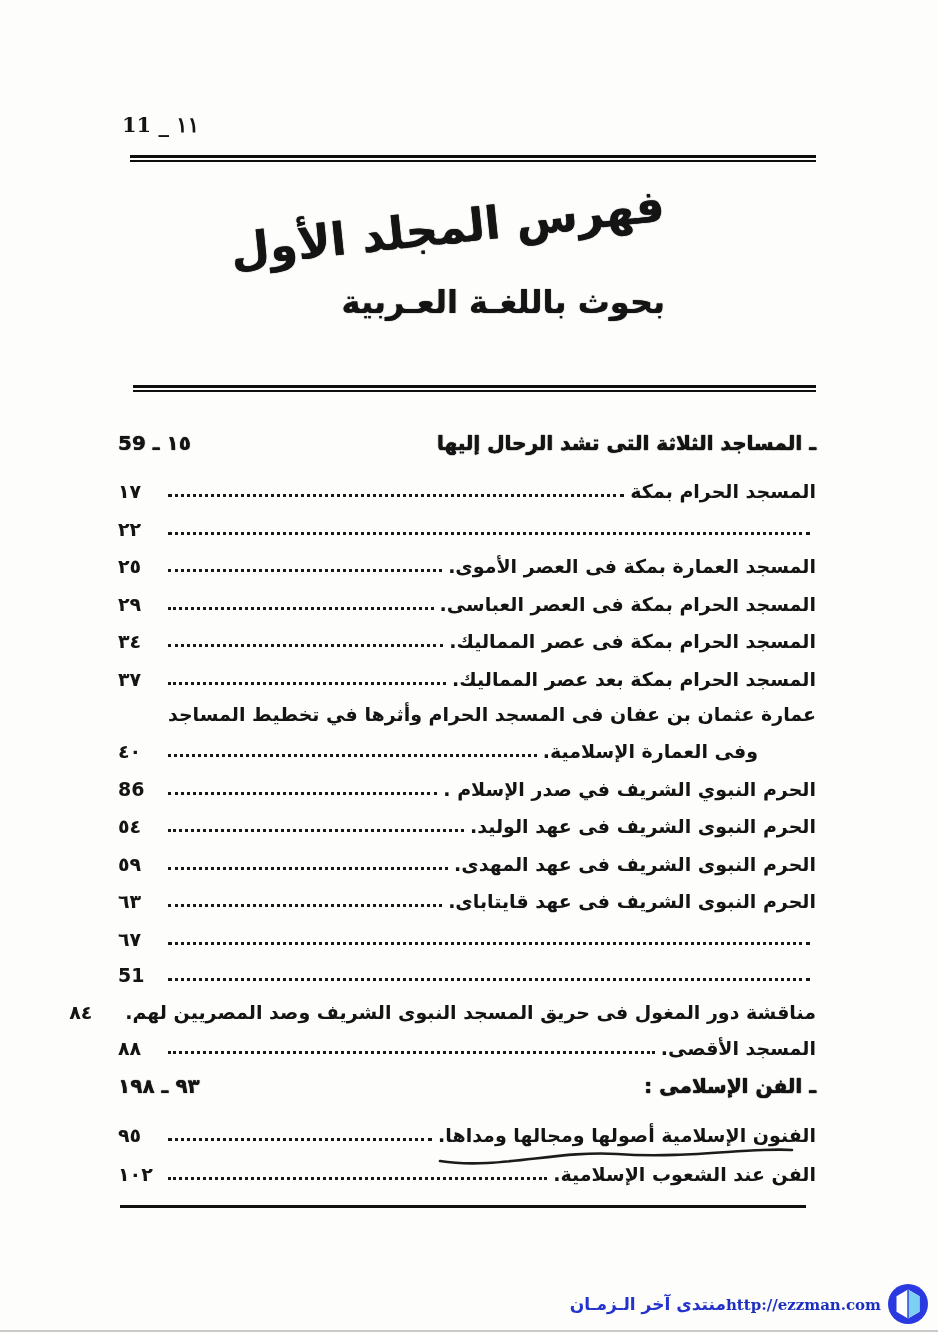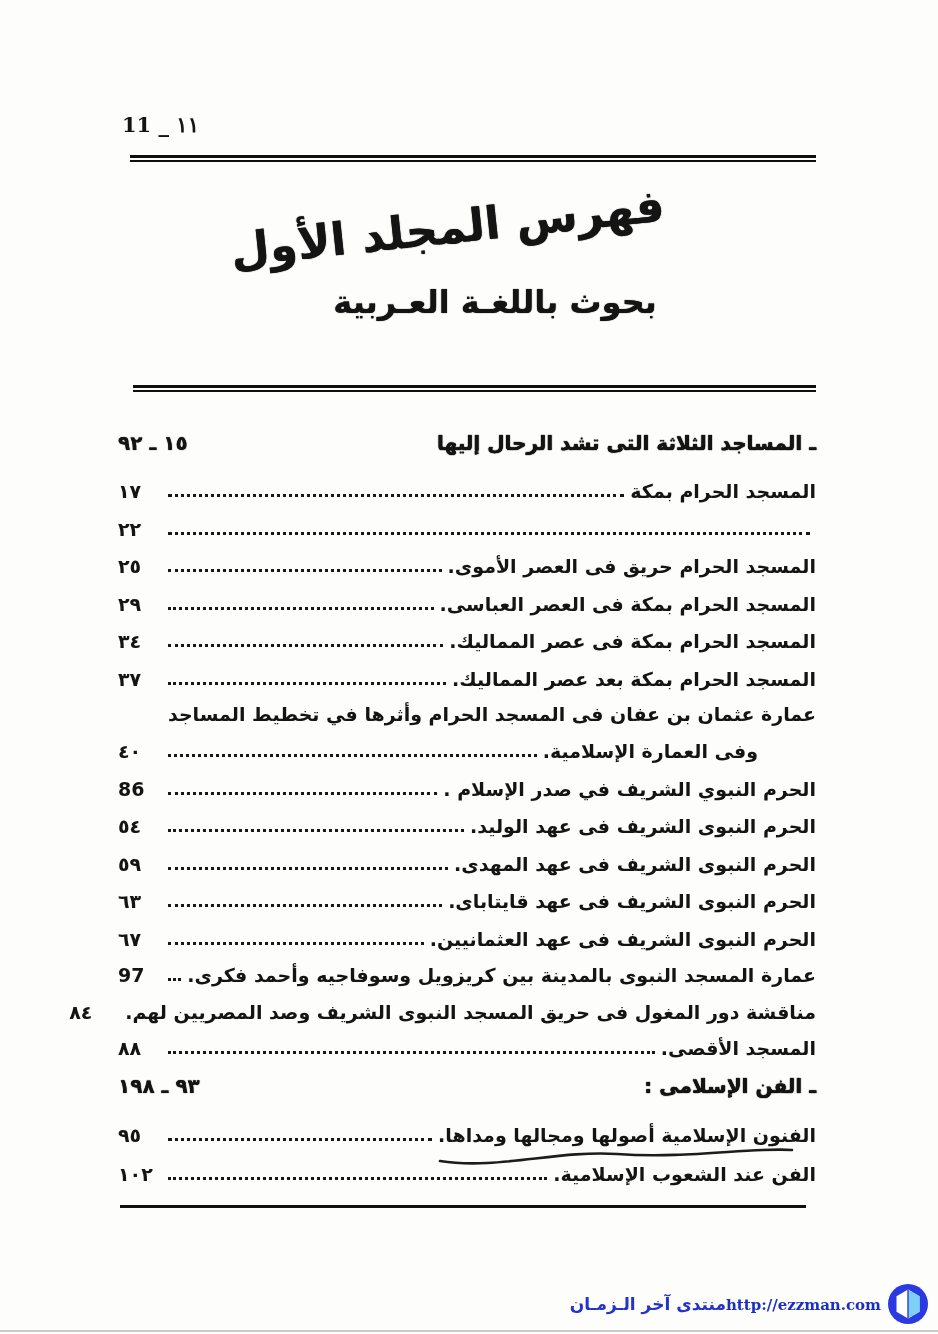--- a/index.html
+++ b/index.html
@@ -26,21 +26,21 @@
   .callig{
     position:absolute;left:335px;top:196px;width:330px;
     text-align:center;direction:rtl;
     font-size:45px;font-weight:bold;
     transform:rotate(-6deg);
     text-shadow:0 0 1px #111;
     white-space:nowrap;
   }
   .subtitle{
     position:absolute;left:325px;top:283px;width:340px;
-    text-align:center;direction:rtl;
+    text-align:right;direction:rtl;
     font-size:32px;font-weight:bold;
     text-shadow:0 0 1px #111;
     white-space:nowrap;
   }
   
   .row{
     position:absolute;left:118px;width:698px;height:27px;
     display:flex;direction:rtl;align-items:flex-end;
     font-size:19px;font-weight:700;line-height:26px;
   }
@@ -78,34 +78,34 @@
   <div class="rule-double" style="left:130px;top:155px;width:686px;"></div>
 
   <div class="callig">فهرس المجلد الأول</div>
   <div class="subtitle">بحوث باللغـة العـربية</div>
 
   <div class="rule-double" style="left:133px;top:385px;width:683px;"></div>
 
   <div class="row head" style="top:429px;">
     <span class="t">ـ المساجد الثلاثة التى تشد الرحال إليها</span>
     <span class="spacer"></span>
-    <span class="range">١٥ ـ ٩٢</span>
+    <span class="range">١٥ ـ 59</span>
   </div>
 
   <div class="row" style="top:477px;">
     <span class="t">المسجد الحرام بمكة</span>
     <span class="leader"></span>
     <span class="pg">١٧</span>
   </div>
   <div class="row" style="top:515px;">
     <span class="leader"></span>
     <span class="pg">٢٢</span>
   </div>
   <div class="row" style="top:552px;">
-    <span class="t">المسجد الحرام حريق فى العصر الأموى.</span>
+    <span class="t">المسجد العمارة بمكة فى العصر الأموى.</span>
     <span class="leader"></span>
     <span class="pg">٢٥</span>
   </div>
   <div class="row" style="top:590px;">
     <span class="t">المسجد الحرام بمكة فى العصر العباسى.</span>
     <span class="leader"></span>
     <span class="pg">٢٩</span>
   </div>
   <div class="row" style="top:627px;">
     <span class="t">المسجد الحرام بمكة فى عصر المماليك.</span>
@@ -141,28 +141,26 @@
     <span class="t">الحرم النبوى الشريف فى عهد المهدى.</span>
     <span class="leader"></span>
     <span class="pg">٥٩</span>
   </div>
   <div class="row" style="top:887px;">
     <span class="t">الحرم النبوى الشريف فى عهد قايتاباى.</span>
     <span class="leader"></span>
     <span class="pg">٦٣</span>
   </div>
   <div class="row" style="top:925px;">
-    <span class="t">الحرم النبوى الشريف فى عهد العثمانيين.</span>
     <span class="leader"></span>
     <span class="pg">٦٧</span>
   </div>
   <div class="row" style="top:961px;">
-    <span class="t">عمارة المسجد النبوى بالمدينة بين كريزويل وسوفاجيه وأحمد فكرى.</span>
-    <span class="leader"></span>
-    <span class="pg">97</span>
+    <span class="leader"></span>
+    <span class="pg">51</span>
   </div>
   <div class="row" style="top:998px;">
     <span class="t">مناقشة دور المغول فى حريق المسجد النبوى الشريف وصد المصريين لهم.</span>
     <span class="leader"></span>
     <span class="pg">٨٤</span>
   </div>
   <div class="row" style="top:1034px;">
     <span class="t">المسجد الأقصى.</span>
     <span class="leader"></span>
     <span class="pg">٨٨</span>

